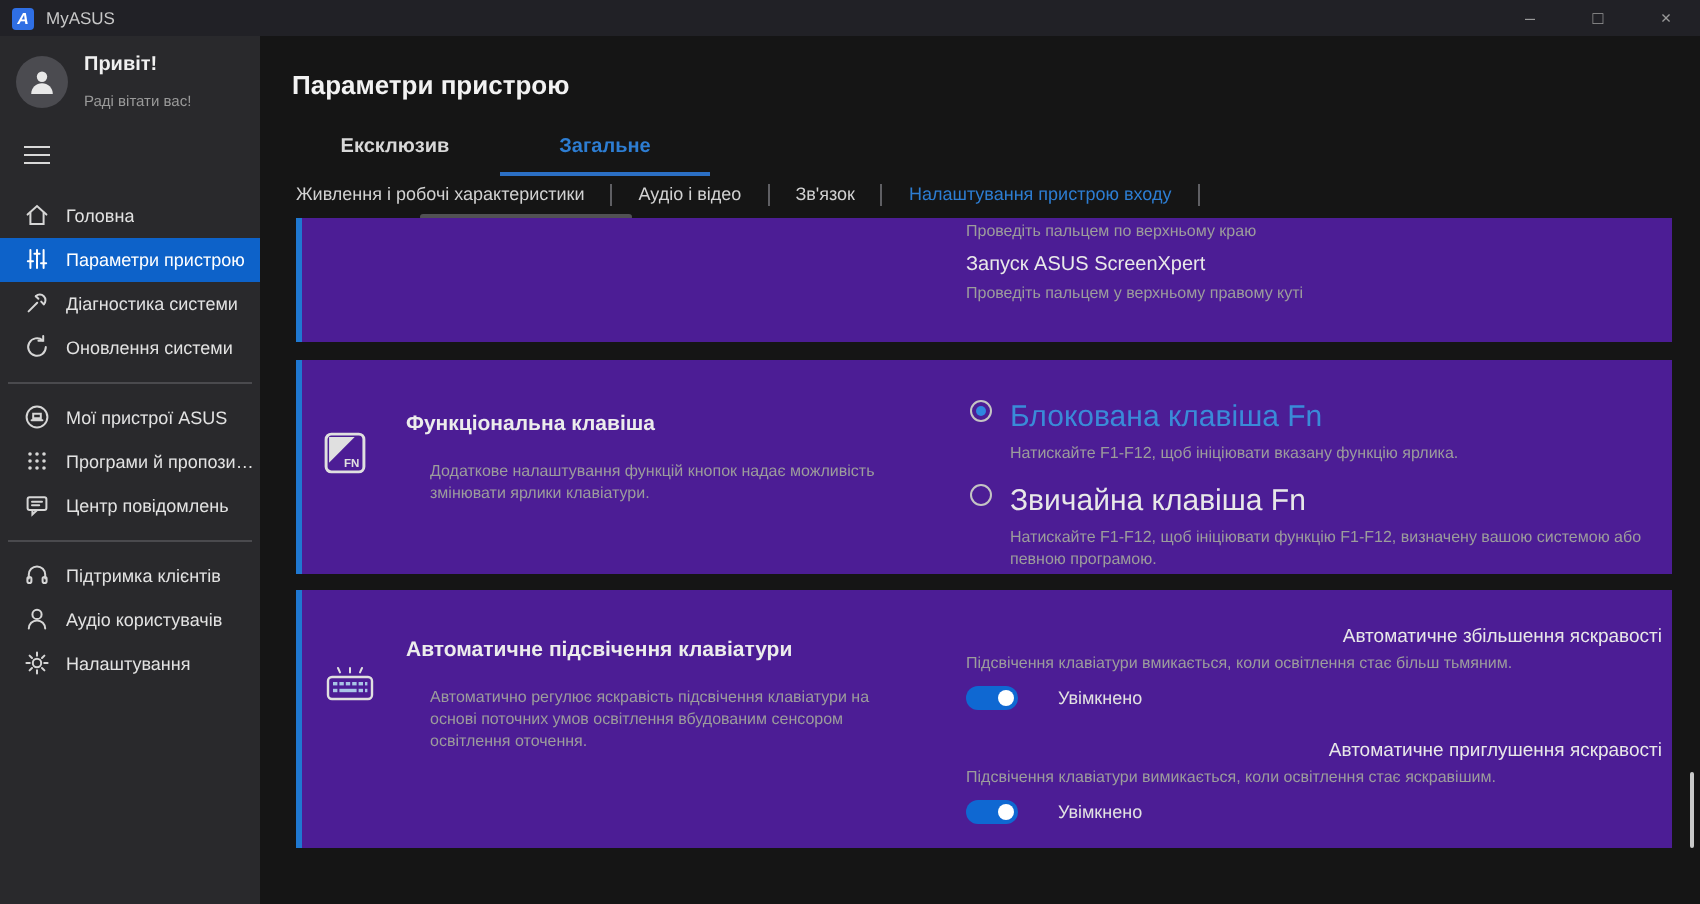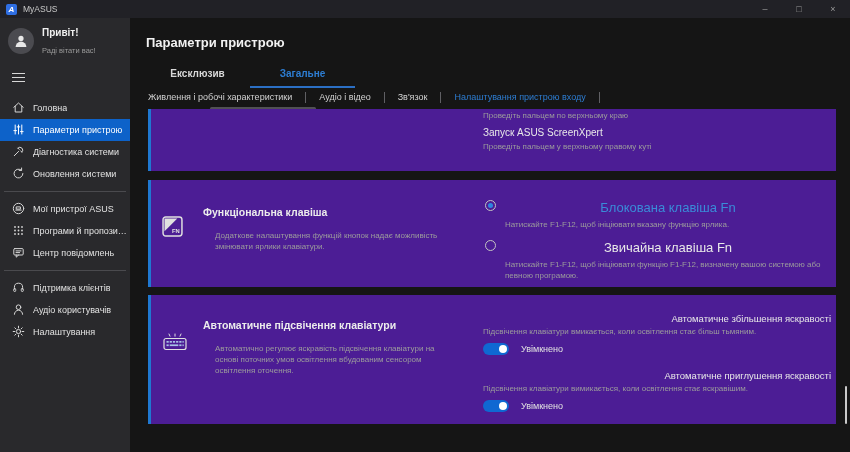--- a/index.html
+++ b/index.html
@@ -65,28 +65,28 @@
   .card-1 .right-col{top:2px;}
   .card-2 .right-col{top:20px;}
   .card-3 .right-col{top:18px;}
 
   .gesture-desc{font-size:8px;color:#9c9c9c;margin:0;}
   .gesture-title{font-size:10px;color:#e9e9e9;margin:7px 0 4px 0;}
 
   .radio-row{position:relative;padding-left:22px;margin-bottom:9px;}
   .radio-circle{position:absolute;left:2px;top:0;width:11px;height:11px;border:1px solid #c4c4c4;border-radius:50%;}
   .radio-circle.sel::after{content:"";position:absolute;left:2px;top:2px;right:2px;bottom:2px;background:#2f86e0;border-radius:50%;}
-  .radio-label{font-size:13px;color:#e8e8e8;margin:0 0 4px 0;text-align:center;}
+  .radio-label{font-size:15px;color:#e8e8e8;margin:0 0 4px 0;}
   .radio-row.sel .radio-label{color:#3a8bd8;}
   .radio-desc{font-size:8px;color:#9c9c9c;line-height:1.45;margin:0;}
 
   .toggle-group{margin-bottom:15px;}
   .tg-title{font-size:9.5px;color:#e8e8e8;margin:0 0 3px 8px;text-align:right;}
   .tg-desc{font-size:8px;color:#9c9c9c;margin:0 0 7px 0;}
-  .toggle-row{display:flex;align-items:center;gap:12px;}
+  .toggle-row{display:flex;align-items:center;gap:20px;}
   .switch{width:26px;height:12px;border-radius:7px;background:#0f68d2;position:relative;cursor:default;}
   .switch::after{content:"";position:absolute;right:2px;top:2px;width:8px;height:8px;border-radius:50%;background:#ffffff;}
   .tg-state{font-size:9px;color:#e2e2e2;}
   svg{display:block;}
 </style>
 </head>
 <body>
 
 <div class="window">
 

